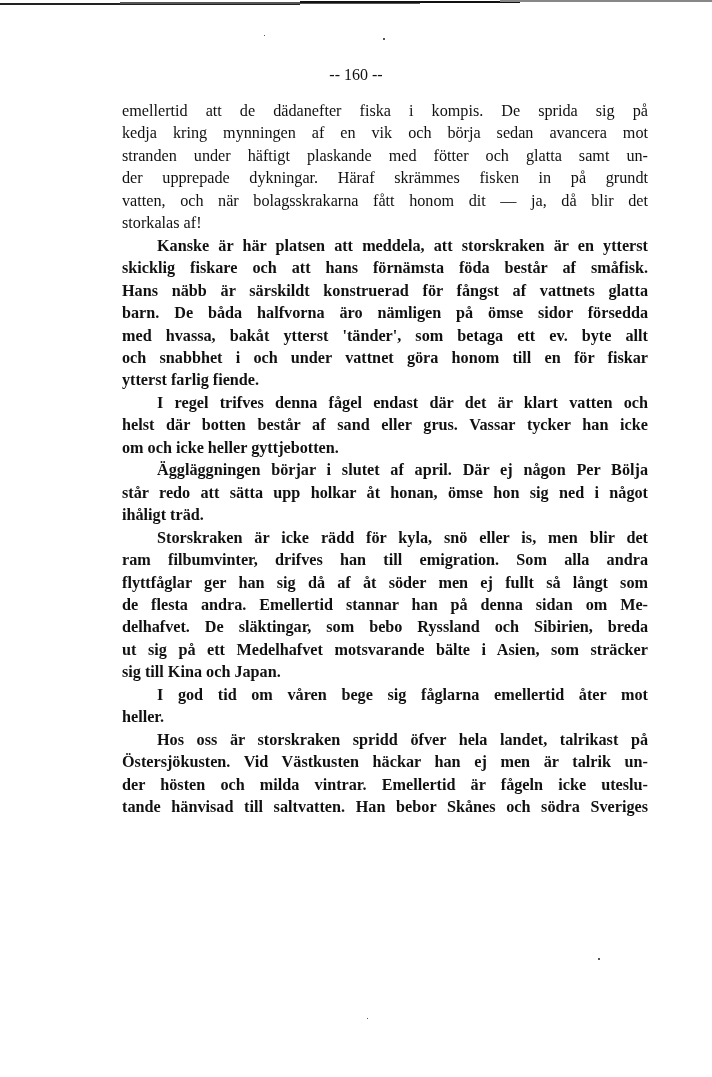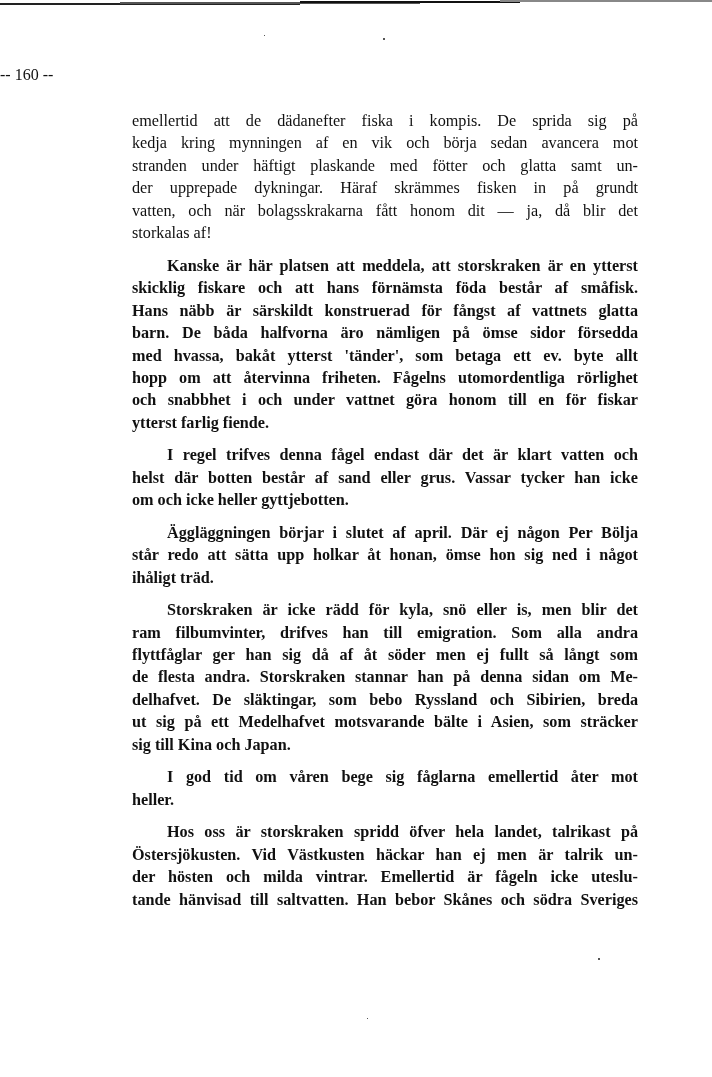--- a/index.html
+++ b/index.html
@@ -4,29 +4,29 @@
 <style>
   html, body { margin: 0; padding: 0; background: #ffffff; }
   body { width: 712px; height: 1077px; position: relative; overflow: hidden; }
   .topline { position: absolute; left: 0; top: 0; width: 712px; height: 5px; }
   .topline .seg1 { position: absolute; left: 0; top: 3px; width: 300px; height: 2px; background: #222; }
   .topline .seg2 { position: absolute; left: 120px; top: 2px; width: 300px; height: 2px; background: #555; }
   .topline .seg3 { position: absolute; left: 300px; top: 1px; width: 220px; height: 2px; background: #111; }
   .topline .seg4 { position: absolute; left: 500px; top: 0px; width: 212px; height: 2px; background: #888; }
   .page-number {
     position: absolute; left: 0; width: 712px; top: 66px;
-    text-align: left;
+    text-align: center;
     font-family: "Liberation Serif", serif; font-size: 16px; color: #111;
   }
   .text-block {
     position: absolute; left: 122px; top: 100px; width: 526px;
     font-family: "Liberation Serif", serif; font-size: 16.2px; line-height: 22.45px;
     color: #111; text-align: justify;
   }
-  .text-block p { margin: 10px; text-indent: 0; }
+  .text-block p { margin: 0; text-indent: 0; }
   .text-block p.indent { text-indent: 35px; font-weight: bold; }
   .text-block p .line { display: block; text-align: justify; text-align-last: justify; }
   .text-block p .line.last { text-align-last: left; }
   .speck { position: absolute; width: 2px; height: 2px; background: #555; }
 </style>
 </head>
 <body>
 
 <div class="topline">
   <div class="seg1"></div>
@@ -45,39 +45,38 @@
     <span class="line">der upprepade dykningar. Häraf skrämmes fisken in på grundt</span>
     <span class="line">vatten, och när bolagsskrakarna fått honom dit — ja, då blir det</span>
     <span class="line last">storkalas af!</span>
   </p>
   <p class="indent">
     <span class="line">Kanske är här platsen att meddela, att storskraken är en ytterst</span>
     <span class="line" style="text-indent:0">skicklig fiskare och att hans förnämsta föda består af småfisk.</span>
     <span class="line" style="text-indent:0">Hans näbb är särskildt konstruerad för fångst af vattnets glatta</span>
     <span class="line" style="text-indent:0">barn. De båda halfvorna äro nämligen på ömse sidor försedda</span>
     <span class="line" style="text-indent:0">med hvassa, bakåt ytterst 'tänder', som betaga ett ev. byte allt</span>
-    <span class="line" style="text-indent:0">hopp om att återvinna friheten. Fågelns utomordentliga rörlighet</span>
     <span class="line" style="text-indent:0">och snabbhet i och under vattnet göra honom till en för fiskar</span>
     <span class="line last" style="text-indent:0">ytterst farlig fiende.</span>
   </p>
   <p class="indent">
     <span class="line">I regel trifves denna fågel endast där det är klart vatten och</span>
     <span class="line" style="text-indent:0">helst där botten består af sand eller grus. Vassar tycker han icke</span>
     <span class="line last" style="text-indent:0">om och icke heller gyttjebotten.</span>
   </p>
   <p class="indent">
     <span class="line">Äggläggningen börjar i slutet af april. Där ej någon Per Bölja</span>
     <span class="line" style="text-indent:0">står redo att sätta upp holkar åt honan, ömse hon sig ned i något</span>
     <span class="line last" style="text-indent:0">ihåligt träd.</span>
   </p>
   <p class="indent">
     <span class="line">Storskraken är icke rädd för kyla, snö eller is, men blir det</span>
     <span class="line" style="text-indent:0">ram filbumvinter, drifves han till emigration. Som alla andra</span>
     <span class="line" style="text-indent:0">flyttfåglar ger han sig då af åt söder men ej fullt så långt som</span>
-    <span class="line" style="text-indent:0">de flesta andra. Storskraken stannar han på denna sidan om Me-</span>
+    <span class="line" style="text-indent:0">de flesta andra. Emellertid stannar han på denna sidan om Me-</span>
     <span class="line" style="text-indent:0">delhafvet. De släktingar, som bebo Ryssland och Sibirien, breda</span>
     <span class="line" style="text-indent:0">ut sig på ett Medelhafvet motsvarande bälte i Asien, som sträcker</span>
     <span class="line last" style="text-indent:0">sig till Kina och Japan.</span>
   </p>
   <p class="indent">
     <span class="line">I god tid om våren bege sig fåglarna emellertid åter mot</span>
     <span class="line last" style="text-indent:0">heller.</span>
   </p>
   <p class="indent">
     <span class="line">Hos oss är storskraken spridd öfver hela landet, talrikast på</span>

